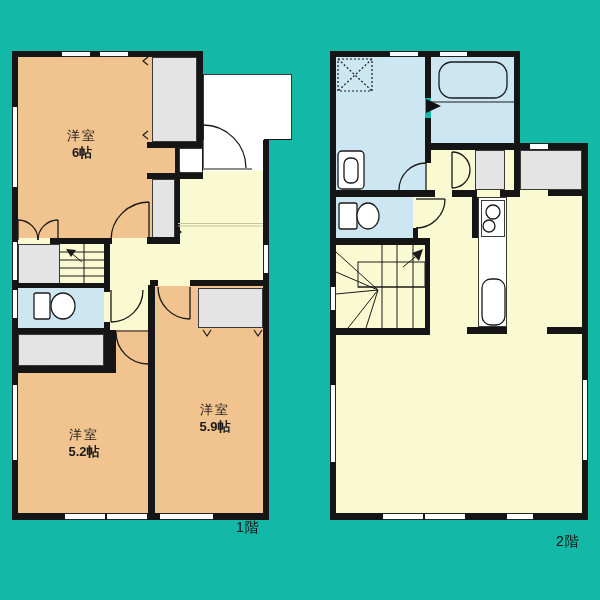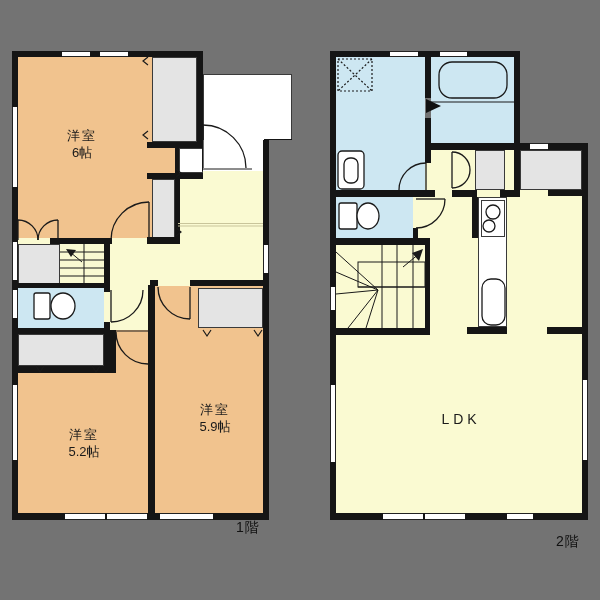--- a/index.html
+++ b/index.html
@@ -1,26 +1,26 @@
 <!DOCTYPE html>
 <html><head>
 <meta charset="utf-8">
 <style>
   html,body{margin:0;padding:0;background:#fff;}
-  #canvas{position:relative;width:600px;height:600px;background:#737373;overflow:hidden;
+  #canvas{position:relative;width:600px;height:600px;background:#14b8a6;overflow:hidden;
           font-family:"Liberation Sans",sans-serif;}
   #canvas .abs{position:absolute;box-sizing:border-box;}
   #canvas .thin{border:1px solid #3a3a3a;}
   #canvas .thin3{border:1px solid #3a3a3a;border-bottom:none;}
   #canvas .win-h{background:#fff;border-top:1px solid #222;border-bottom:1px solid #222;}
   #canvas .win-v{background:#fff;border-left:1px solid #222;border-right:1px solid #222;}
   svg#layer-lines{position:absolute;left:0;top:0;pointer-events:none;}
   .lbl{position:absolute;text-align:center;color:#1a1a1a;line-height:1.32;white-space:nowrap;}
   .lbl .nm{font-size:13px;letter-spacing:2px;display:block;}
-  .lbl .sz{font-size:13px;letter-spacing:0;display:block;}
+  .lbl .sz{font-size:13px;letter-spacing:0;display:block;font-weight:bold;}
   #lbl-ldk .nm{font-size:14px;letter-spacing:4px;}
   .floor-lbl{position:absolute;font-size:14px;color:#111;letter-spacing:1px;}
 </style>
 </head>
 <body>
 
 <div id="canvas">
   <div id="layer-fills">
       <div class="abs" style="left: 18px; top: 57px; width: 185px; height: 456px; background: rgb(250, 250, 210);"></div>
       <div class="abs" style="left: 203px; top: 170px; width: 60px; height: 343px; background: rgb(250, 250, 210);"></div>
@@ -233,18 +233,17 @@
     </div>
     <div class="lbl" id="lbl-52" style="left:42px;top:426px;width:84px">
       <span class="nm">洋室</span>
       <span class="sz">5.2帖</span>
     </div>
     <div class="lbl" id="lbl-59" style="left:173px;top:401px;width:84px">
       <span class="nm">洋室</span>
       <span class="sz">5.9帖</span>
     </div>
     <div class="lbl" id="lbl-ldk" style="left:411px;top:410px;width:100px">
-      <span class="nm">LDK</span>
     </div>
     <div class="floor-lbl" style="left:236px;top:519px">1階</div>
     <div class="floor-lbl" style="left:556px;top:533px">2階</div>
   </div>
 </div>
 
 </body></html>

